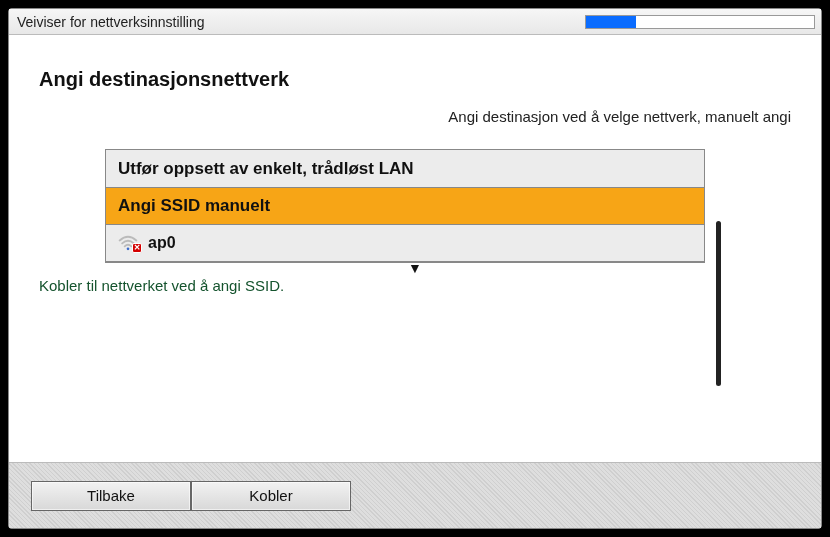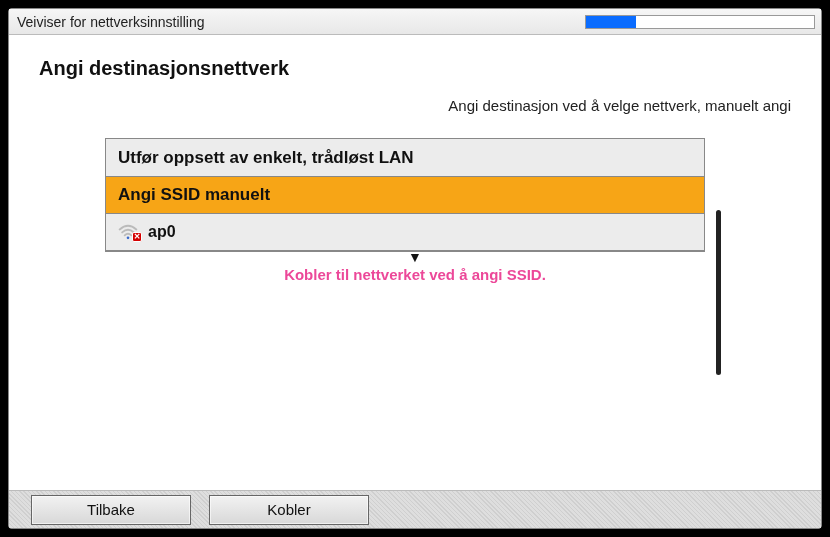--- a/index.html
+++ b/index.html
@@ -43,21 +43,21 @@
       background: #fff;
       border: 1px solid #999;
     }
     .progress-fill {
       height: 100%;
       width: 22%;
       background: #0a6cff;
     }
     .content {
       flex: 1;
-      padding: 22px 30px 0 30px;
+      padding: 33px 30px 0 30px;
       background: #fff;
       overflow: hidden;
     }
     .heading {
       font-size: 20px;
       font-weight: bold;
       color: #111;
       margin-bottom: 16px;
     }
     .description {
@@ -139,37 +139,34 @@
       line-height: 1;
     }
     .caret-row {
       text-align: center;
       padding: 0;
       font-size: 14px;
       color: #111;
       line-height: 10px;
     }
     .hint {
-      text-align: center;
       font-size: 15px;
-      color: #ec4899;
+      color: #14532d;
       margin-top: 4px;
-      font-weight: bold;
     }
     .footer {
-      height: 38px;
+      height: 66px;
       background: repeating-linear-gradient(
         45deg,
         #cfcfcf 0, #cfcfcf 1px,
         #dedede 1px, #dedede 3px
       );
       border-top: 1px solid #bbb;
       display: flex;
       align-items: center;
-      gap: 18px;
       padding: 0 22px;
     }
     .btn {
       width: 160px;
       height: 30px;
       background: linear-gradient(#f2f2f2, #d8d8d8);
       border: 1px solid #666;
       font-size: 15px;
       color: #111;
       cursor: pointer;

